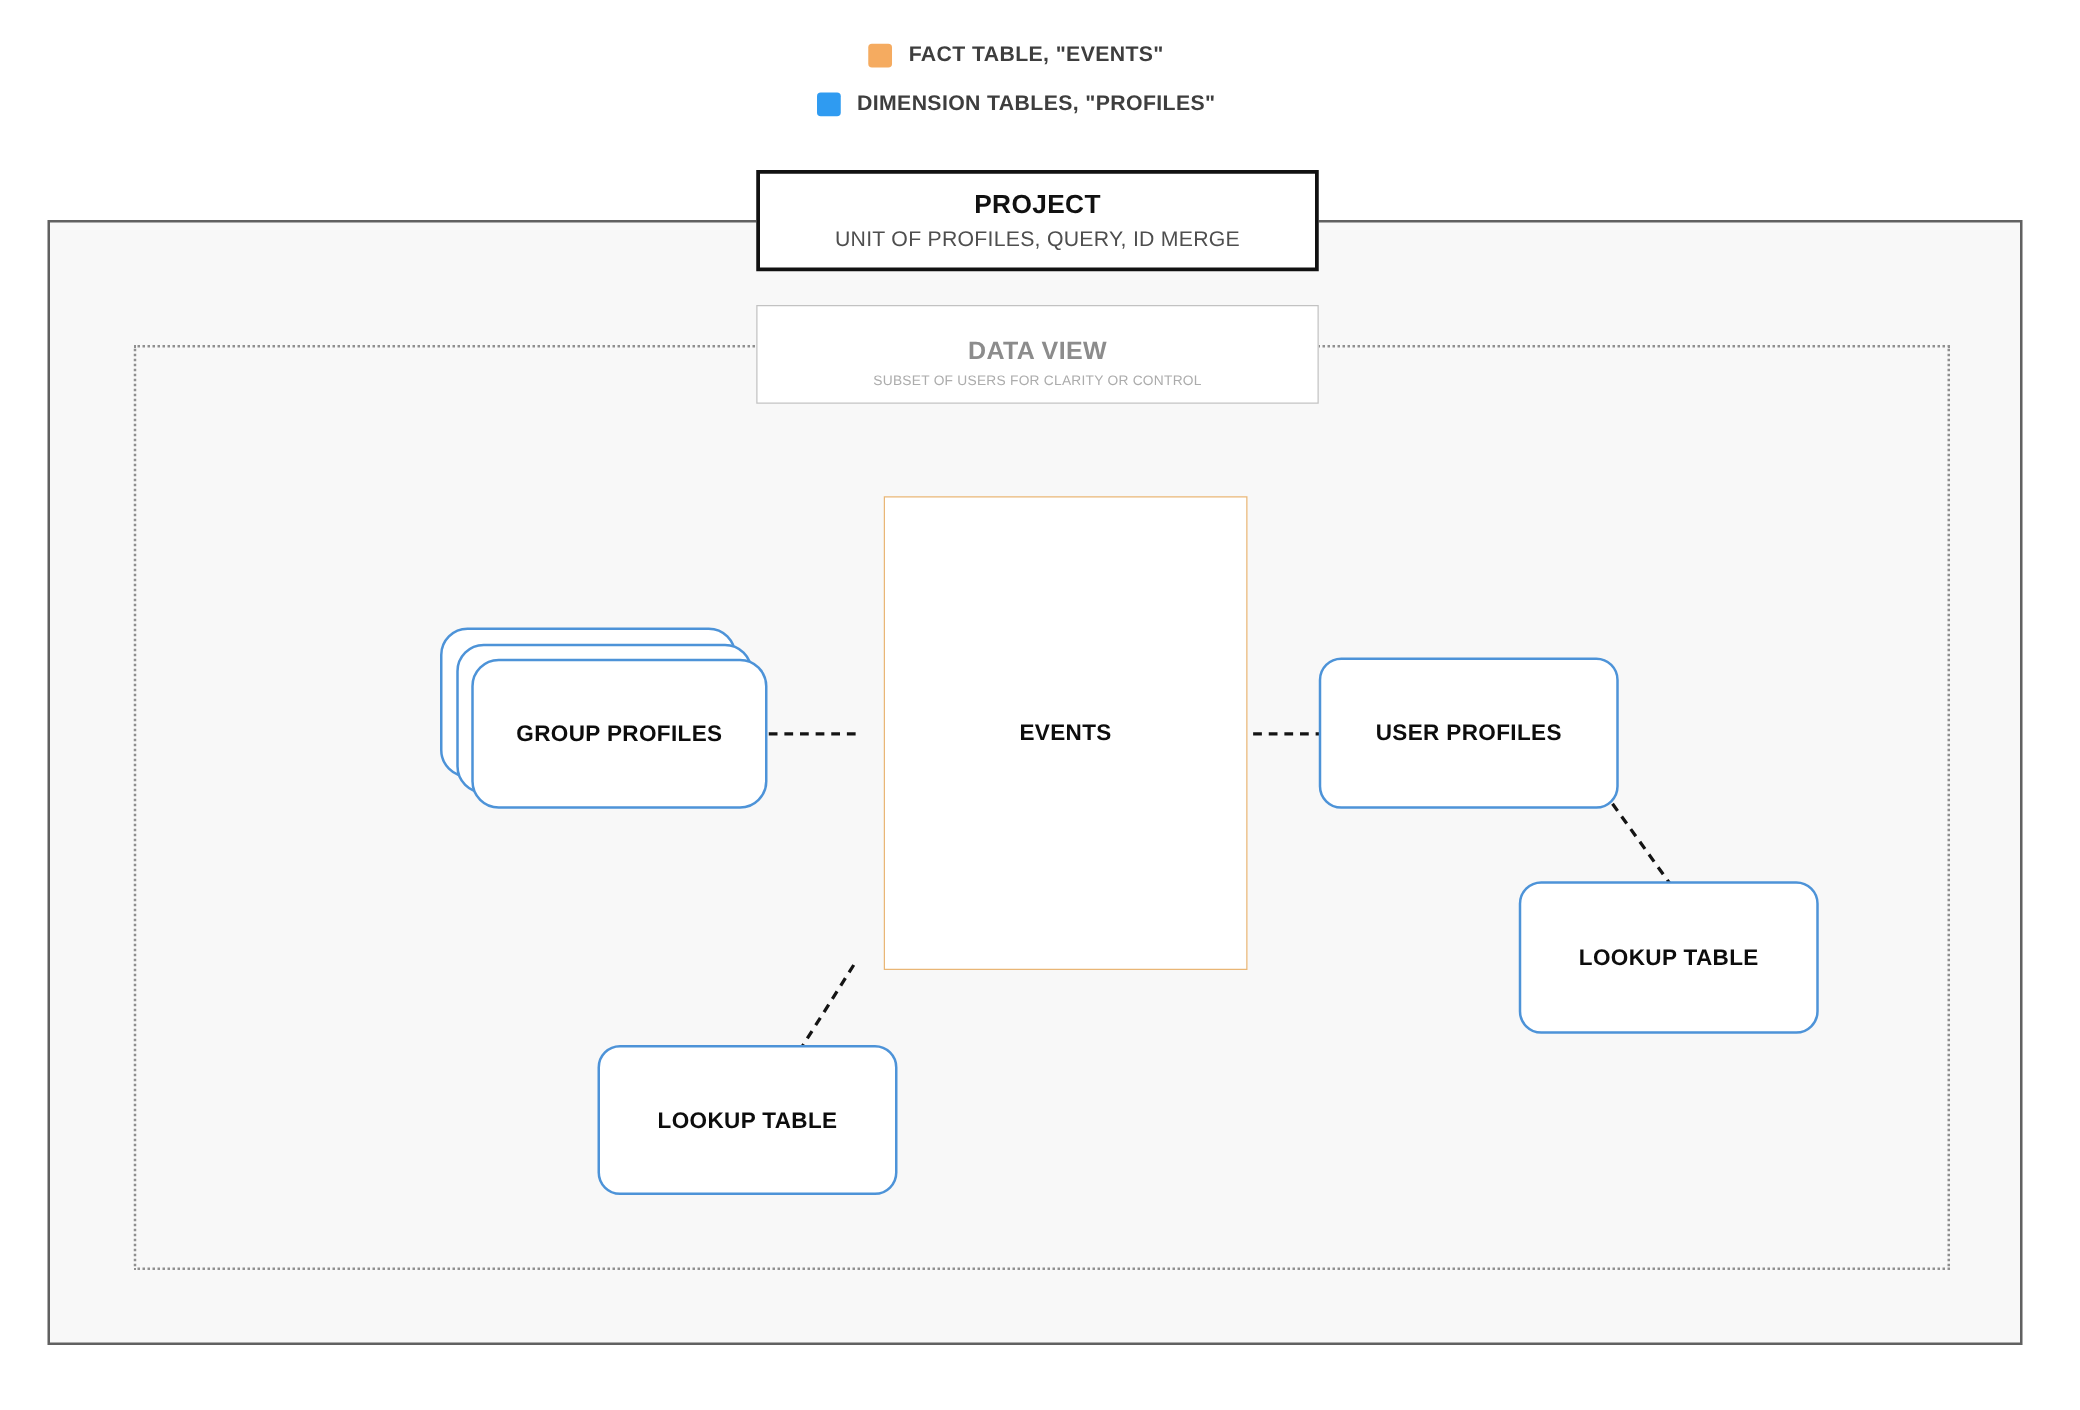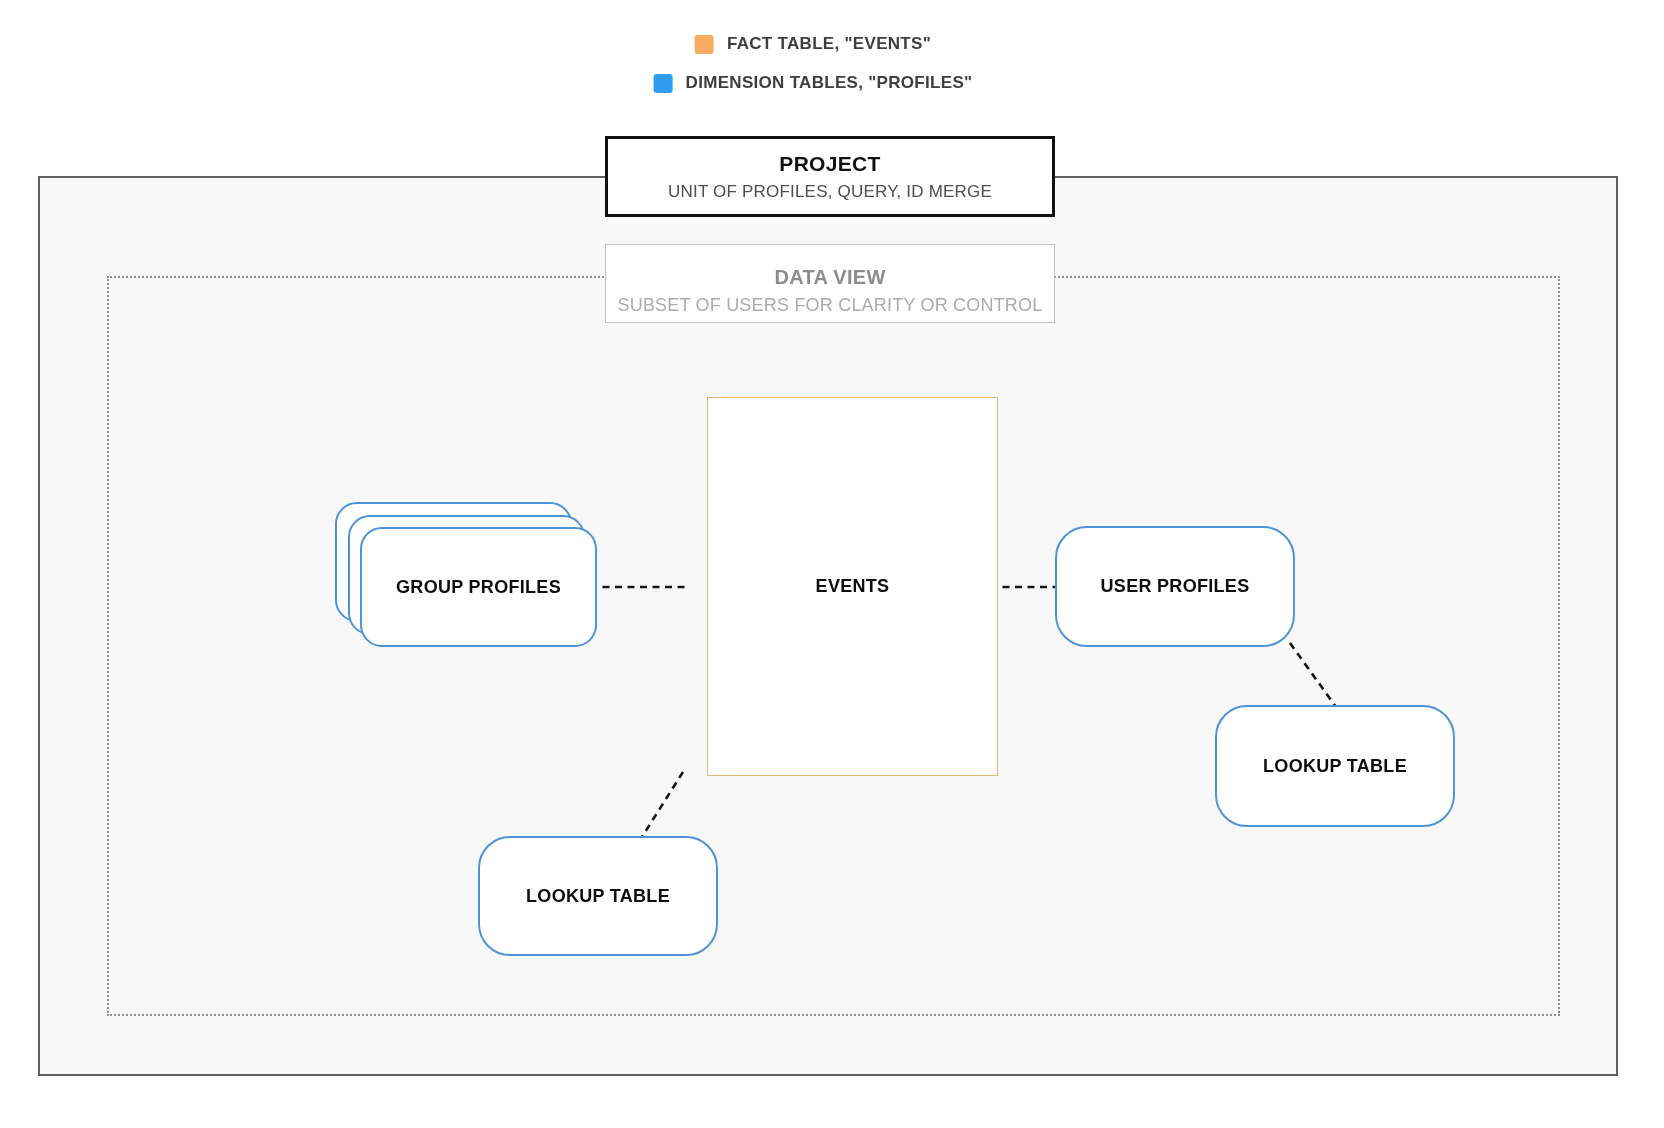--- a/index.html
+++ b/index.html
@@ -116,21 +116,21 @@
     border: 1.5px solid #c2c2c2;
   }
   .dataview-title {
     font-size: 20px;
     font-weight: bold;
     color: #8c8c8c;
     letter-spacing: 0.3px;
     margin-top: 14px;
   }
   .dataview-subtitle {
-    font-size: 18px;
+    font-size: 11px;
     color: #acacac;
     letter-spacing: 0.2px;
   }
 
   
   .node-label {
     font-size: 18px;
     font-weight: bold;
     color: #0d0d0d;
     letter-spacing: 0.3px;
@@ -147,32 +147,32 @@
     display: flex;
     align-items: center;
     justify-content: center;
     z-index: 4;
     margin-left: 28px;
   }
   .blue-box {
     position: absolute;
     background: #ffffff;
     border: 2px solid #4d93d8;
-    border-radius: 32px;
+    border-radius: 18px;
     display: flex;
     align-items: center;
     justify-content: center;
     z-index: 4;
   }
   .user-profiles { left: 1055px; top: 526px; width: 240px; height: 121px; }
   .lookup-right  { left: 1215px; top: 705px; width: 240px; height: 122px; }
   .lookup-left   { left: 478px;  top: 836px; width: 240px; height: 120px; }
 
   
-  .stack { position: absolute; left: 335px; top: 502px; width: 262px; height: 145px; z-index: 4; }
+  .stack { position: absolute; left: 352px; top: 502px; width: 262px; height: 145px; z-index: 4; }
   .stack-layer {
     position: absolute;
     width: 237px;
     height: 120px;
     background: #ffffff;
     border: 2px solid #4d93d8;
     border-radius: 22px;
     display: flex;
     align-items: center;
     justify-content: center;

